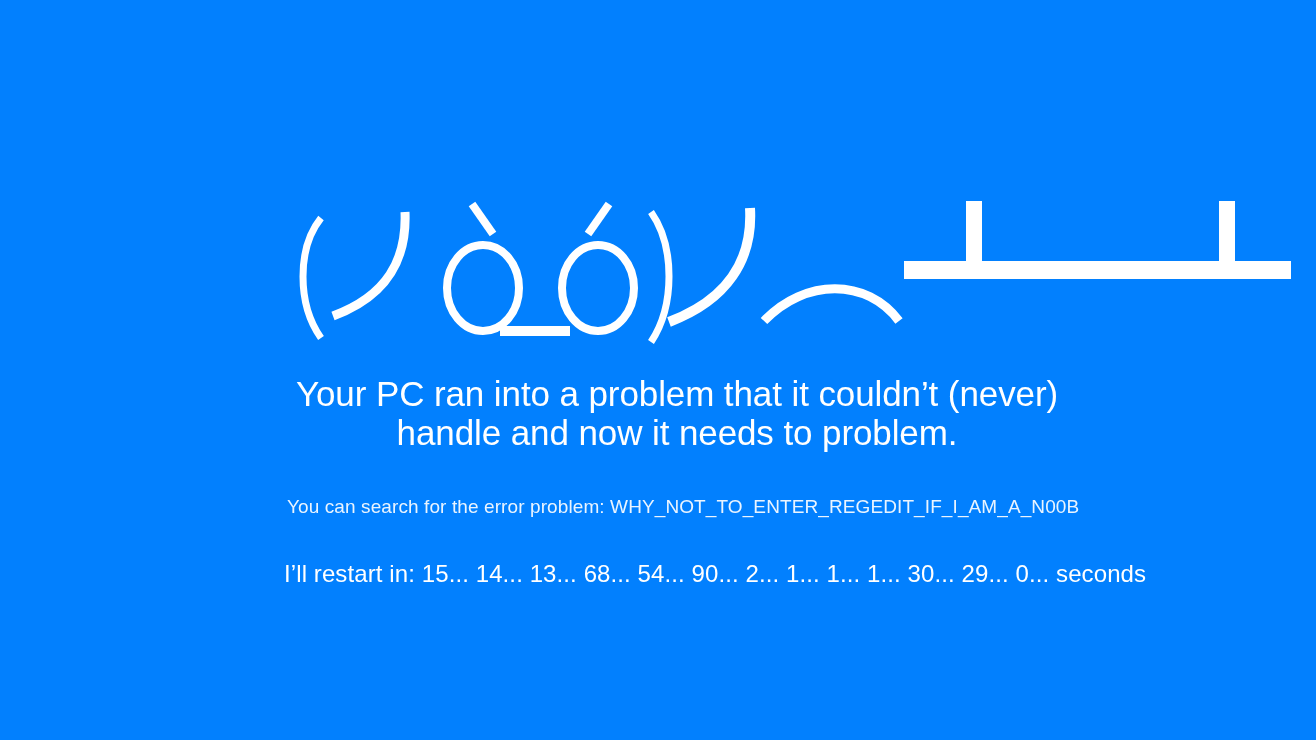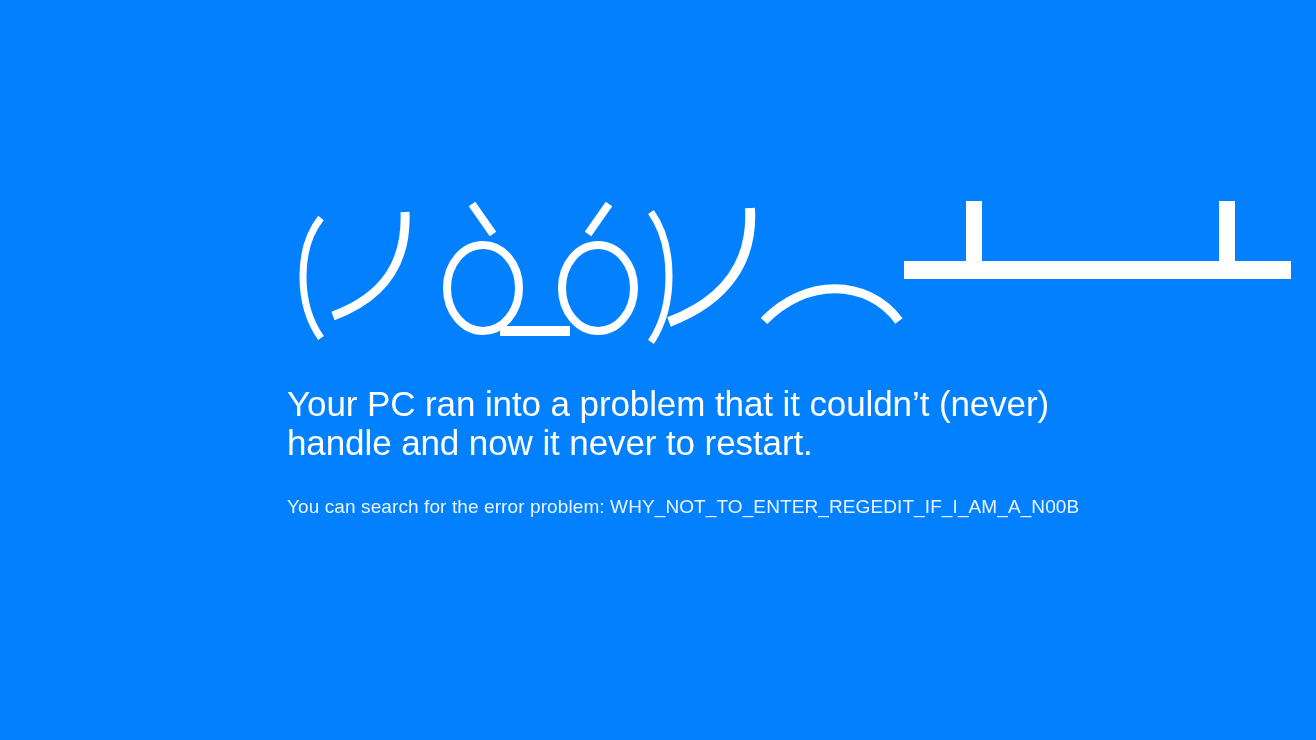--- a/index.html
+++ b/index.html
@@ -38,27 +38,28 @@
   }
   .ink-fill {
     fill: #ffffff;
     stroke: none;
   }
 
   
   #headline {
     position: absolute;
     left: 287px;
-    top: 384px;
+    top: 374px;
     width: 780px;
     color: #ffffff;
     font-size: 35px;
     font-weight: 300;
     line-height: 39px;
     letter-spacing: -0.1px;
+    text-align: center;
   }
   #headline .hl-line {
     display: block;
     white-space: nowrap;
   }
 
   #errorline {
     position: absolute;
     left: 287px;
     top: 494px;
@@ -109,19 +110,20 @@
       <path class="ink" d="M 477 135 C 518 92 580 92 612 135" stroke-width="9"></path>
 
       <rect class="ink-fill" x="679" y="15" width="16" height="68"></rect>
       <rect class="ink-fill" x="932" y="15" width="16" height="68"></rect>
       <rect class="ink-fill" x="617" y="75" width="387" height="18"></rect>
     </svg>
   </div>
 
   <div id="headline">
     <span class="hl-line">Your PC ran into a problem that it couldn’t (never)</span>
-    <span class="hl-line">handle and now it never to restart.</span>
+    <span class="hl-line">handle and now it needs to problem.</span>
   </div>
 
   <div id="errorline">You can search for the error problem: WHY_NOT_TO_ENTER_REGEDIT_IF_I_AM_A_N00B</div>
 
+  <div id="countdown">I’ll restart in: 15... 14... 13... 68... 54... 90... 2... 1... 1... 1... 30... 29... 0... seconds</div>
 
 </div>
 
 </body></html>

